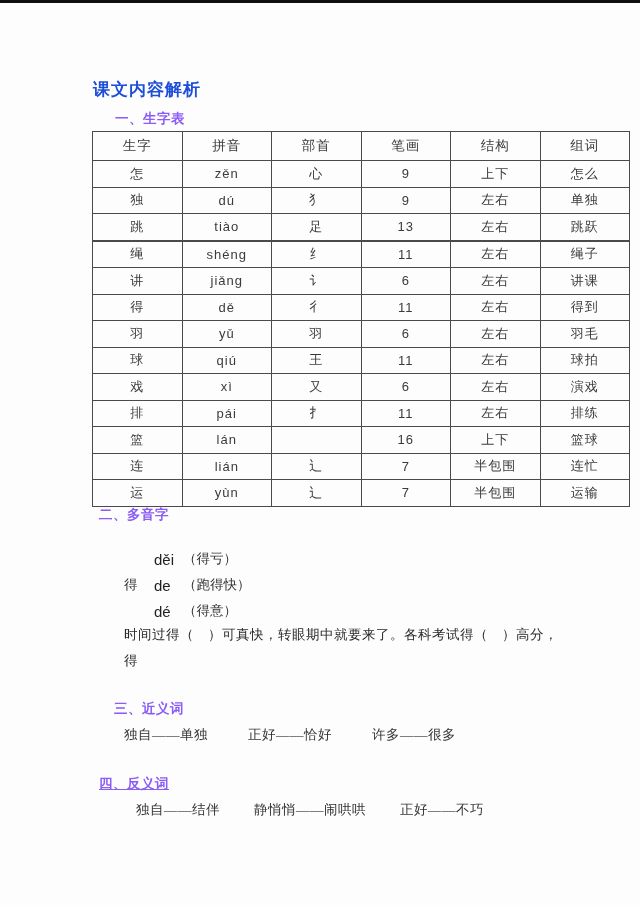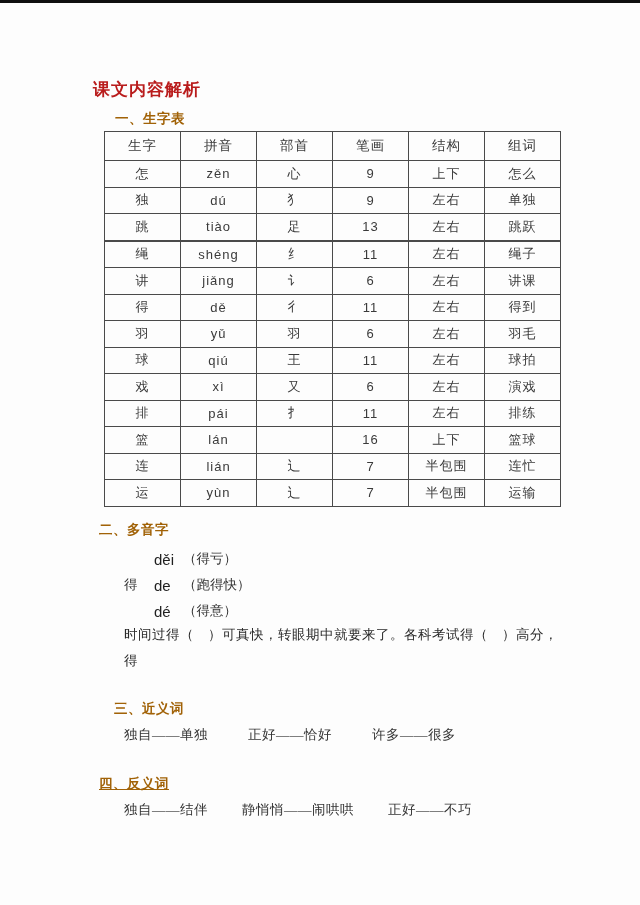--- a/index.html
+++ b/index.html
@@ -11,36 +11,36 @@
     color:#333;
     overflow:hidden;
     margin:0 auto;
   }
   .top-rule{
     position:absolute;left:0;top:0;width:640px;height:3px;
     background:#101010;
   }
   .doc-title{
     position:absolute;left:93px;top:78px;
-    font-size:17px;font-weight:bold;color:#b91c1c;
+    font-size:17px;font-weight:bold;color:#1d4ed8;
     letter-spacing:1px;
   }
   .sec-head{
     position:absolute;
-    font-size:13.5px;font-weight:bold;color:#a16207;
+    font-size:13.5px;font-weight:bold;color:#8b5cf6;
     letter-spacing:0.5px;
   }
   #head-s1{left:115px;top:110px;}
-  #head-s2{left:99px;top:521px;}
+  #head-s2{left:99px;top:506px;}
   #head-s3{left:114px;top:700px;}
   #head-s4{left:99px;top:775px;text-decoration:underline;}
 
   table.zitab{
-    position:absolute;left:104px;top:131px;
-    width:457px;
+    position:absolute;left:92px;top:131px;
+    width:538px;
     border-collapse:collapse;
     table-layout:fixed;
     font-size:13px;
     padding-left:44px;
   }
   table.zitab th, table.zitab td{
     border:1px solid #4a4a4a;
     text-align:center;
     vertical-align:middle;
     padding:0;
@@ -73,21 +73,21 @@
   }
   .poly-exercise .line1{padding-left:31px;}
 
   .pair-row{
     position:absolute;
     display:flex;
     font-size:13.5px;color:#333;
     letter-spacing:0.5px;
   }
   #synonym-row{left:124px;top:726px;gap:40px;}
-  #antonym-row{left:124px;top:801px;gap:34px;}
+  #antonym-row{left:136px;top:801px;gap:34px;}
 </style>
 </head>
 <body>
 
 <div class="page">
 
   <div class="top-rule"></div>
 
   <div class="doc-title">课文内容解析</div>
 

